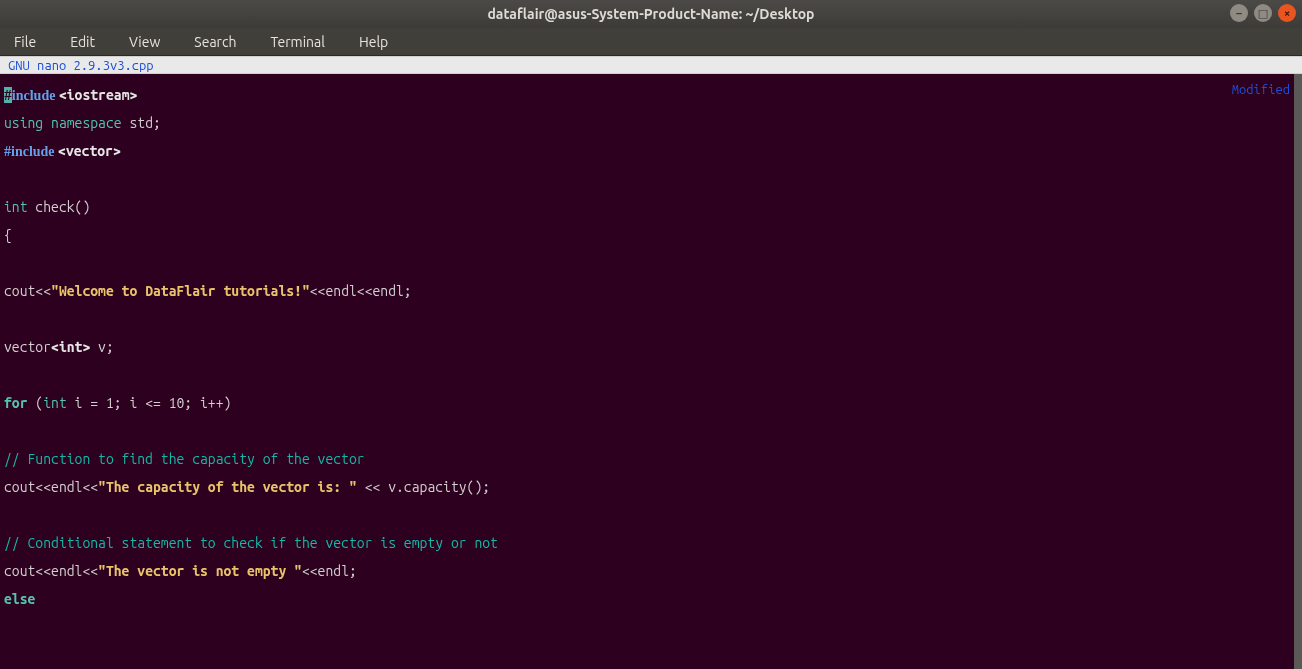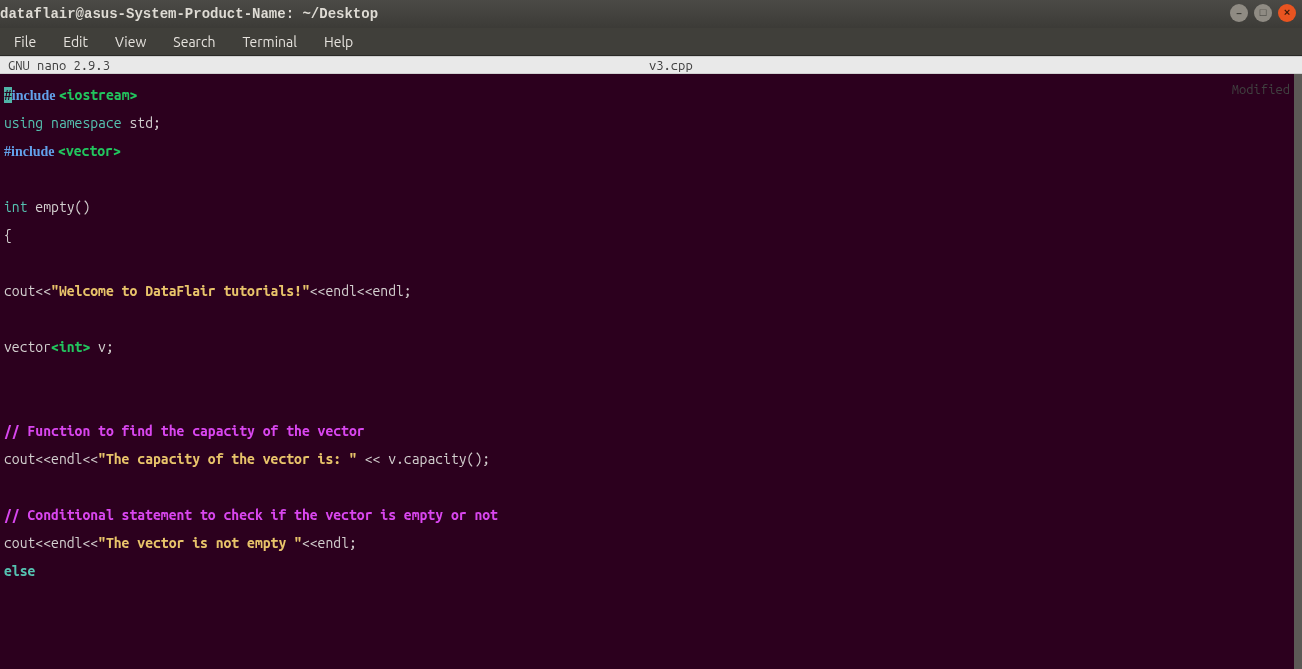--- a/index.html
+++ b/index.html
@@ -9,26 +9,25 @@
     height: 669px;
     font-family: "Ubuntu", "DejaVu Sans", sans-serif;
     background: #2c001e;
     overflow: hidden;
   }
   .titlebar {
     height: 28px;
     background: linear-gradient(to bottom, #4b4a46, #3c3b37);
     display: flex;
     align-items: center;
-    justify-content: flex-start;
+    justify-content: center;
     position: relative;
     color: #dedbd4;
     font-size: 14px;
     font-weight: bold;
-    font-family: Liberation Mono, monospace;
   }
   .window-controls {
     position: absolute;
     right: 6px;
     top: 4px;
     display: flex;
     gap: 6px;
   }
   .wc {
     width: 18px;
@@ -42,65 +41,65 @@
   }
   .wc.min   { background: #8f8b83; }
   .wc.max   { background: #8f8b83; }
   .wc.close { background: #e95420; color:#3a1a0a; }
   .menubar {
     height: 27px;
     background: #403f3a;
     display: flex;
     align-items: center;
     padding: 0 6px;
-    gap: 11px;
+    gap: 18px;
     color: #e6e3de;
     font-size: 14px;
     border-bottom: 1px solid #2a2926;
   }
   .menubar .mitem {
     padding: 2px 8px;
     border-radius: 3px;
   }
   .statusbar {
     height: 16px;
     background: #e9e9e9;
-    color: #404040;
+    color: #1d4ed8;
     font-family: "Ubuntu Mono","DejaVu Sans Mono",monospace;
     font-size: 13px;
     display: flex;
     align-items: center;
     border-top: 1px solid #d0d0d0;
     border-bottom: 1px solid #d0d0d0;
   }
   .statusbar .left { flex:0 0 auto; padding-left: 8px; }
-  .statusbar .center { flex:1 1 auto; text-align:center; }
+  .statusbar .center { flex:1 1 auto; }
   .statusbar .right  { flex:0 0 auto; padding-right: 12px; margin-top: 48px; }
   .editor {
     background: #2c001e;
     font-family: "Ubuntu Mono","DejaVu Sans Mono",monospace;
     font-size: 14px;
     line-height: 14px;
     color: #d3cfcf;
     white-space: pre;
     padding: 0 4px 4px 4px;
     height: calc(669px - 28px - 27px - 16px);
     box-sizing: border-box;
     overflow: hidden;
     border-right: 8px solid #5b5955;
   }
   .editor .line { height: 14px; }
 
   
   .kw-pre   { color: #62a0ea; font-weight: bold; font-family: Liberation Serif, serif; }   
   .kw-cyan  { color: #55c1b0; }                       
   .kw-cyanb { color: #55c1b0; font-weight: bold; }    
-  .inc      { color: #22c55e; font-weight: bold; }    
+  .inc      { color: #e5e5e5; font-weight: bold; }    
   .str      { color: #e8c36a; font-weight: bold; }                       
-  .cmt      { color: #d946ef; font-weight: bold; }
+  .cmt      { color: #14b8a6; font-weight: normal; }
   .hl-cursor{
       background:#4fb3a7;
       color:#2c001e;
       padding:0 0px;
   }
 </style>
 </head>
 <body>
 
 <div class="titlebar">
@@ -125,27 +124,28 @@
   <span class="left">GNU nano 2.9.3</span>
   <span class="center">v3.cpp</span>
   <span class="right">Modified</span>
 </div>
 
 <div class="editor">
 <div class="line"><span class="hl-cursor">#</span><span class="kw-pre">include </span><span class="inc">&lt;iostream&gt;</span></div>
 <div class="line"><span class="kw-cyan">using namespace</span><span> std;</span></div>
 <div class="line"><span class="kw-pre">#include </span><span class="inc">&lt;vector&gt;</span></div>
 <div class="line"></div>
-<div class="line"><span class="kw-cyan">int</span><span> empty()</span></div>
+<div class="line"><span class="kw-cyan">int</span><span> check()</span></div>
 <div class="line">{</div>
 <div class="line"></div>
 <div class="line"><span>cout&lt;&lt;</span><span class="str">"Welcome to DataFlair tutorials!"</span><span>&lt;&lt;endl&lt;&lt;endl;</span></div>
 <div class="line"></div>
 <div class="line"><span>vector</span><span class="inc">&lt;int&gt;</span><span> v;</span></div>
 <div class="line"></div>
+<div class="line"><span class="kw-cyanb">for</span><span> (</span><span class="kw-cyan">int</span><span> i = 1; i &lt;= 10; i++)</span></div>
 <div class="line"></div>
 <div class="line"><span class="cmt">// Function to find the capacity of the vector</span></div>
 <div class="line"><span>cout&lt;&lt;endl&lt;&lt;</span><span class="str">"The capacity of the vector is: "</span><span> &lt;&lt; v.capacity();</span></div>
 <div class="line"></div>
 <div class="line"><span class="cmt">// Conditional statement to check if the vector is empty or not</span></div>
 <div class="line"><span>cout&lt;&lt;endl&lt;&lt;</span><span class="str">"The vector is not empty "</span><span>&lt;&lt;endl;</span></div>
 <div class="line"><span class="kw-cyanb">else</span></div>
 
 
 

